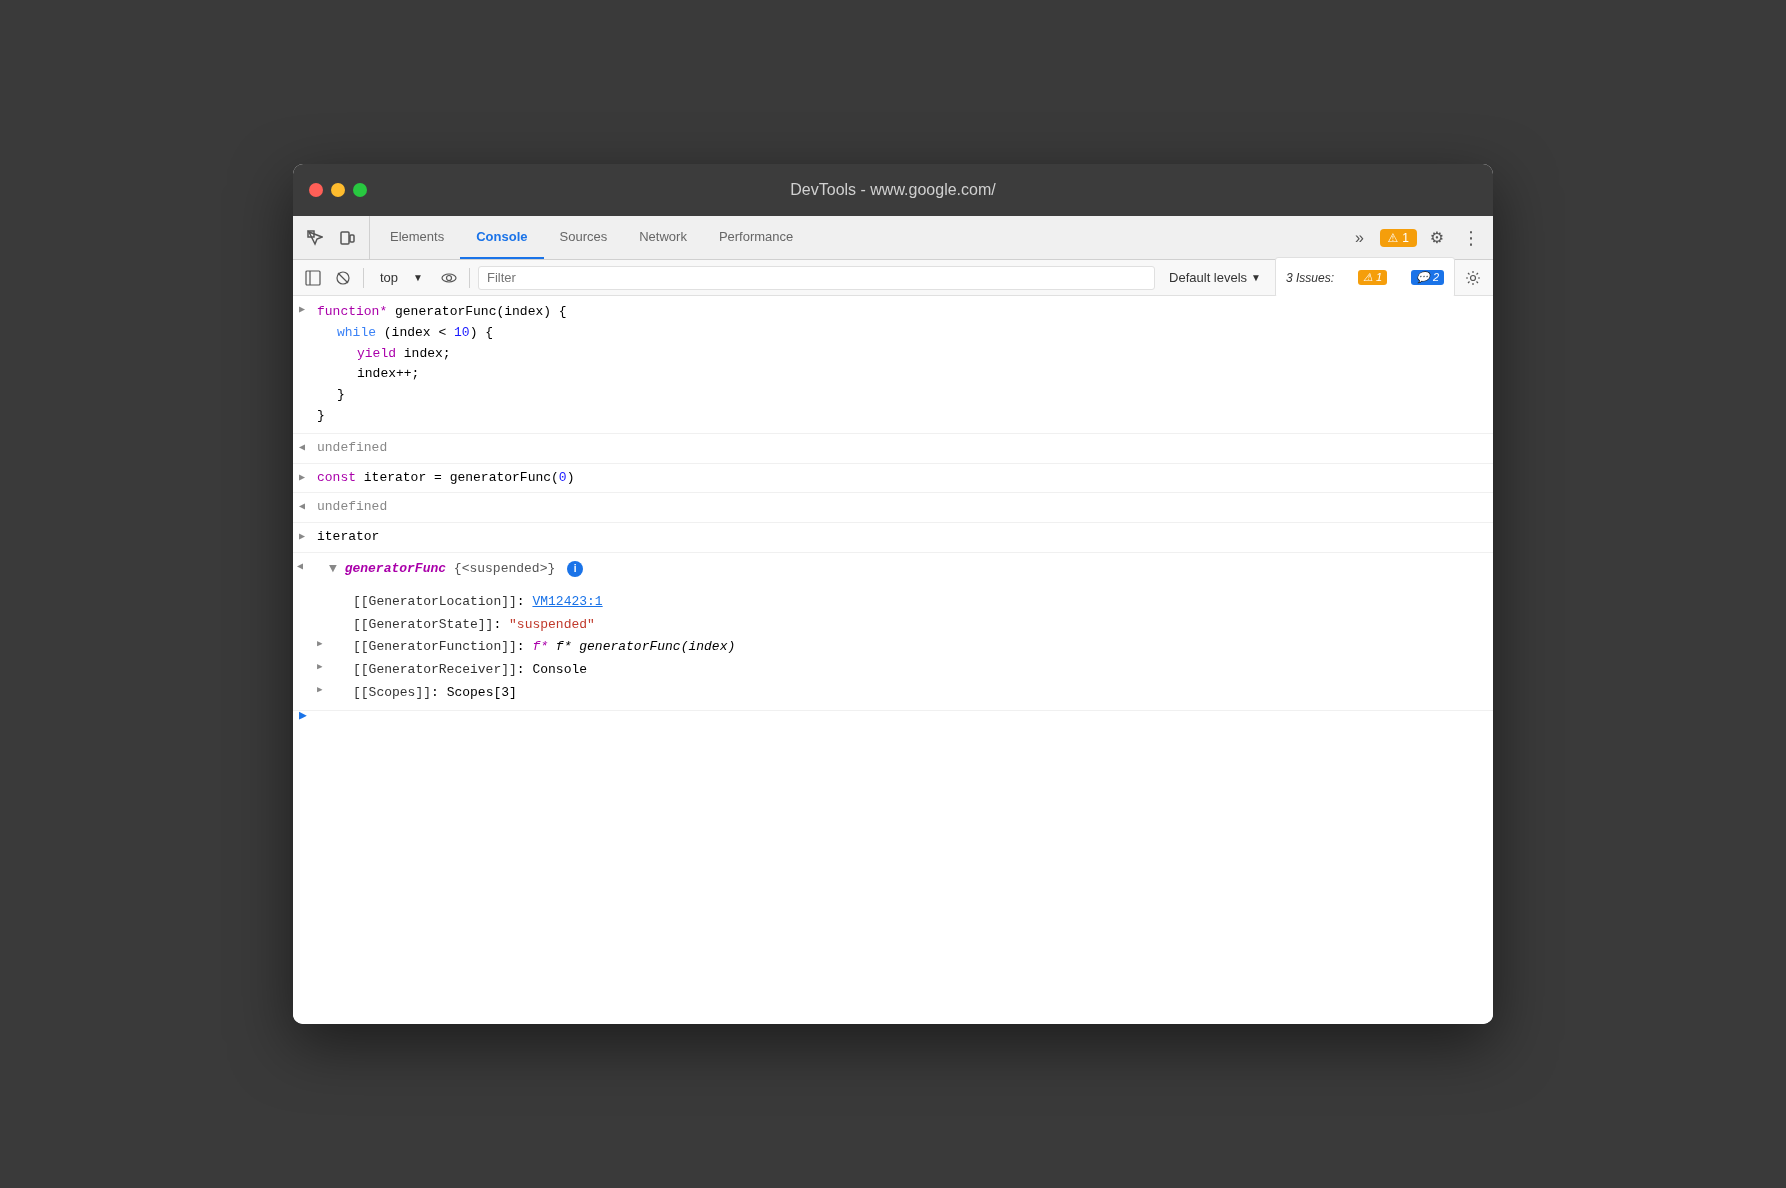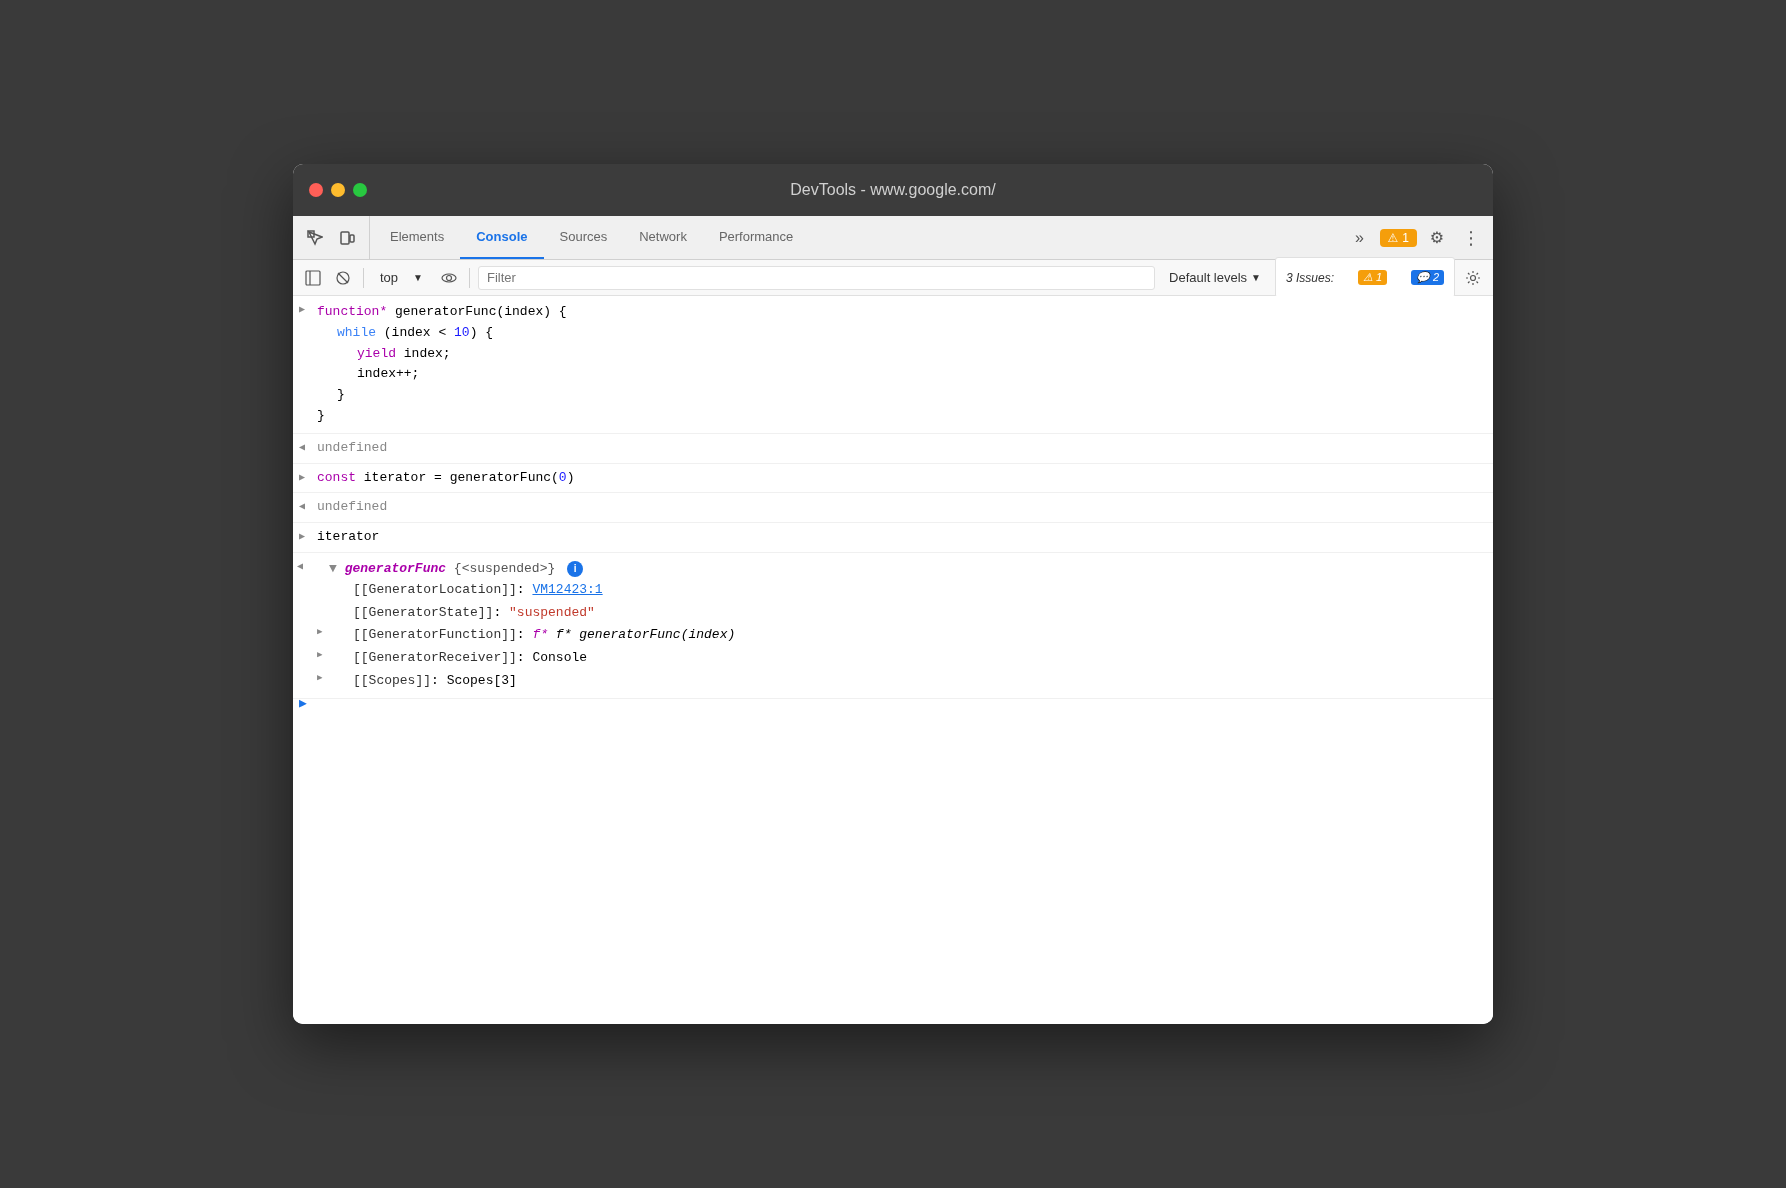--- a/index.html
+++ b/index.html
@@ -449,21 +449,21 @@
       <span class="collapse-arrow">◀</span>
       <span style="margin-left:12px;">
         <span style="color:#888;">▼</span>
         <span class="kw-function" style="font-style:italic; font-weight:600;">generatorFunc</span>
         <span style="color:#555;"> {&lt;suspended&gt;}</span>
         <span class="info-icon">i</span>
       </span>
       <br>
 
       
-      <div style="padding-left:36px; margin-top:0;">
+      <div style="padding-left:36px; margin-top:12px;">
         <span class="prop-key">[[GeneratorLocation]]</span>:
         <span class="link">VM12423:1</span>
       </div>
 
       
 
       
       <div style="padding-left:36px; margin-top:2px;">
         <span class="prop-key">[[GeneratorState]]</span>:
         <span class="str">"suspended"</span>

